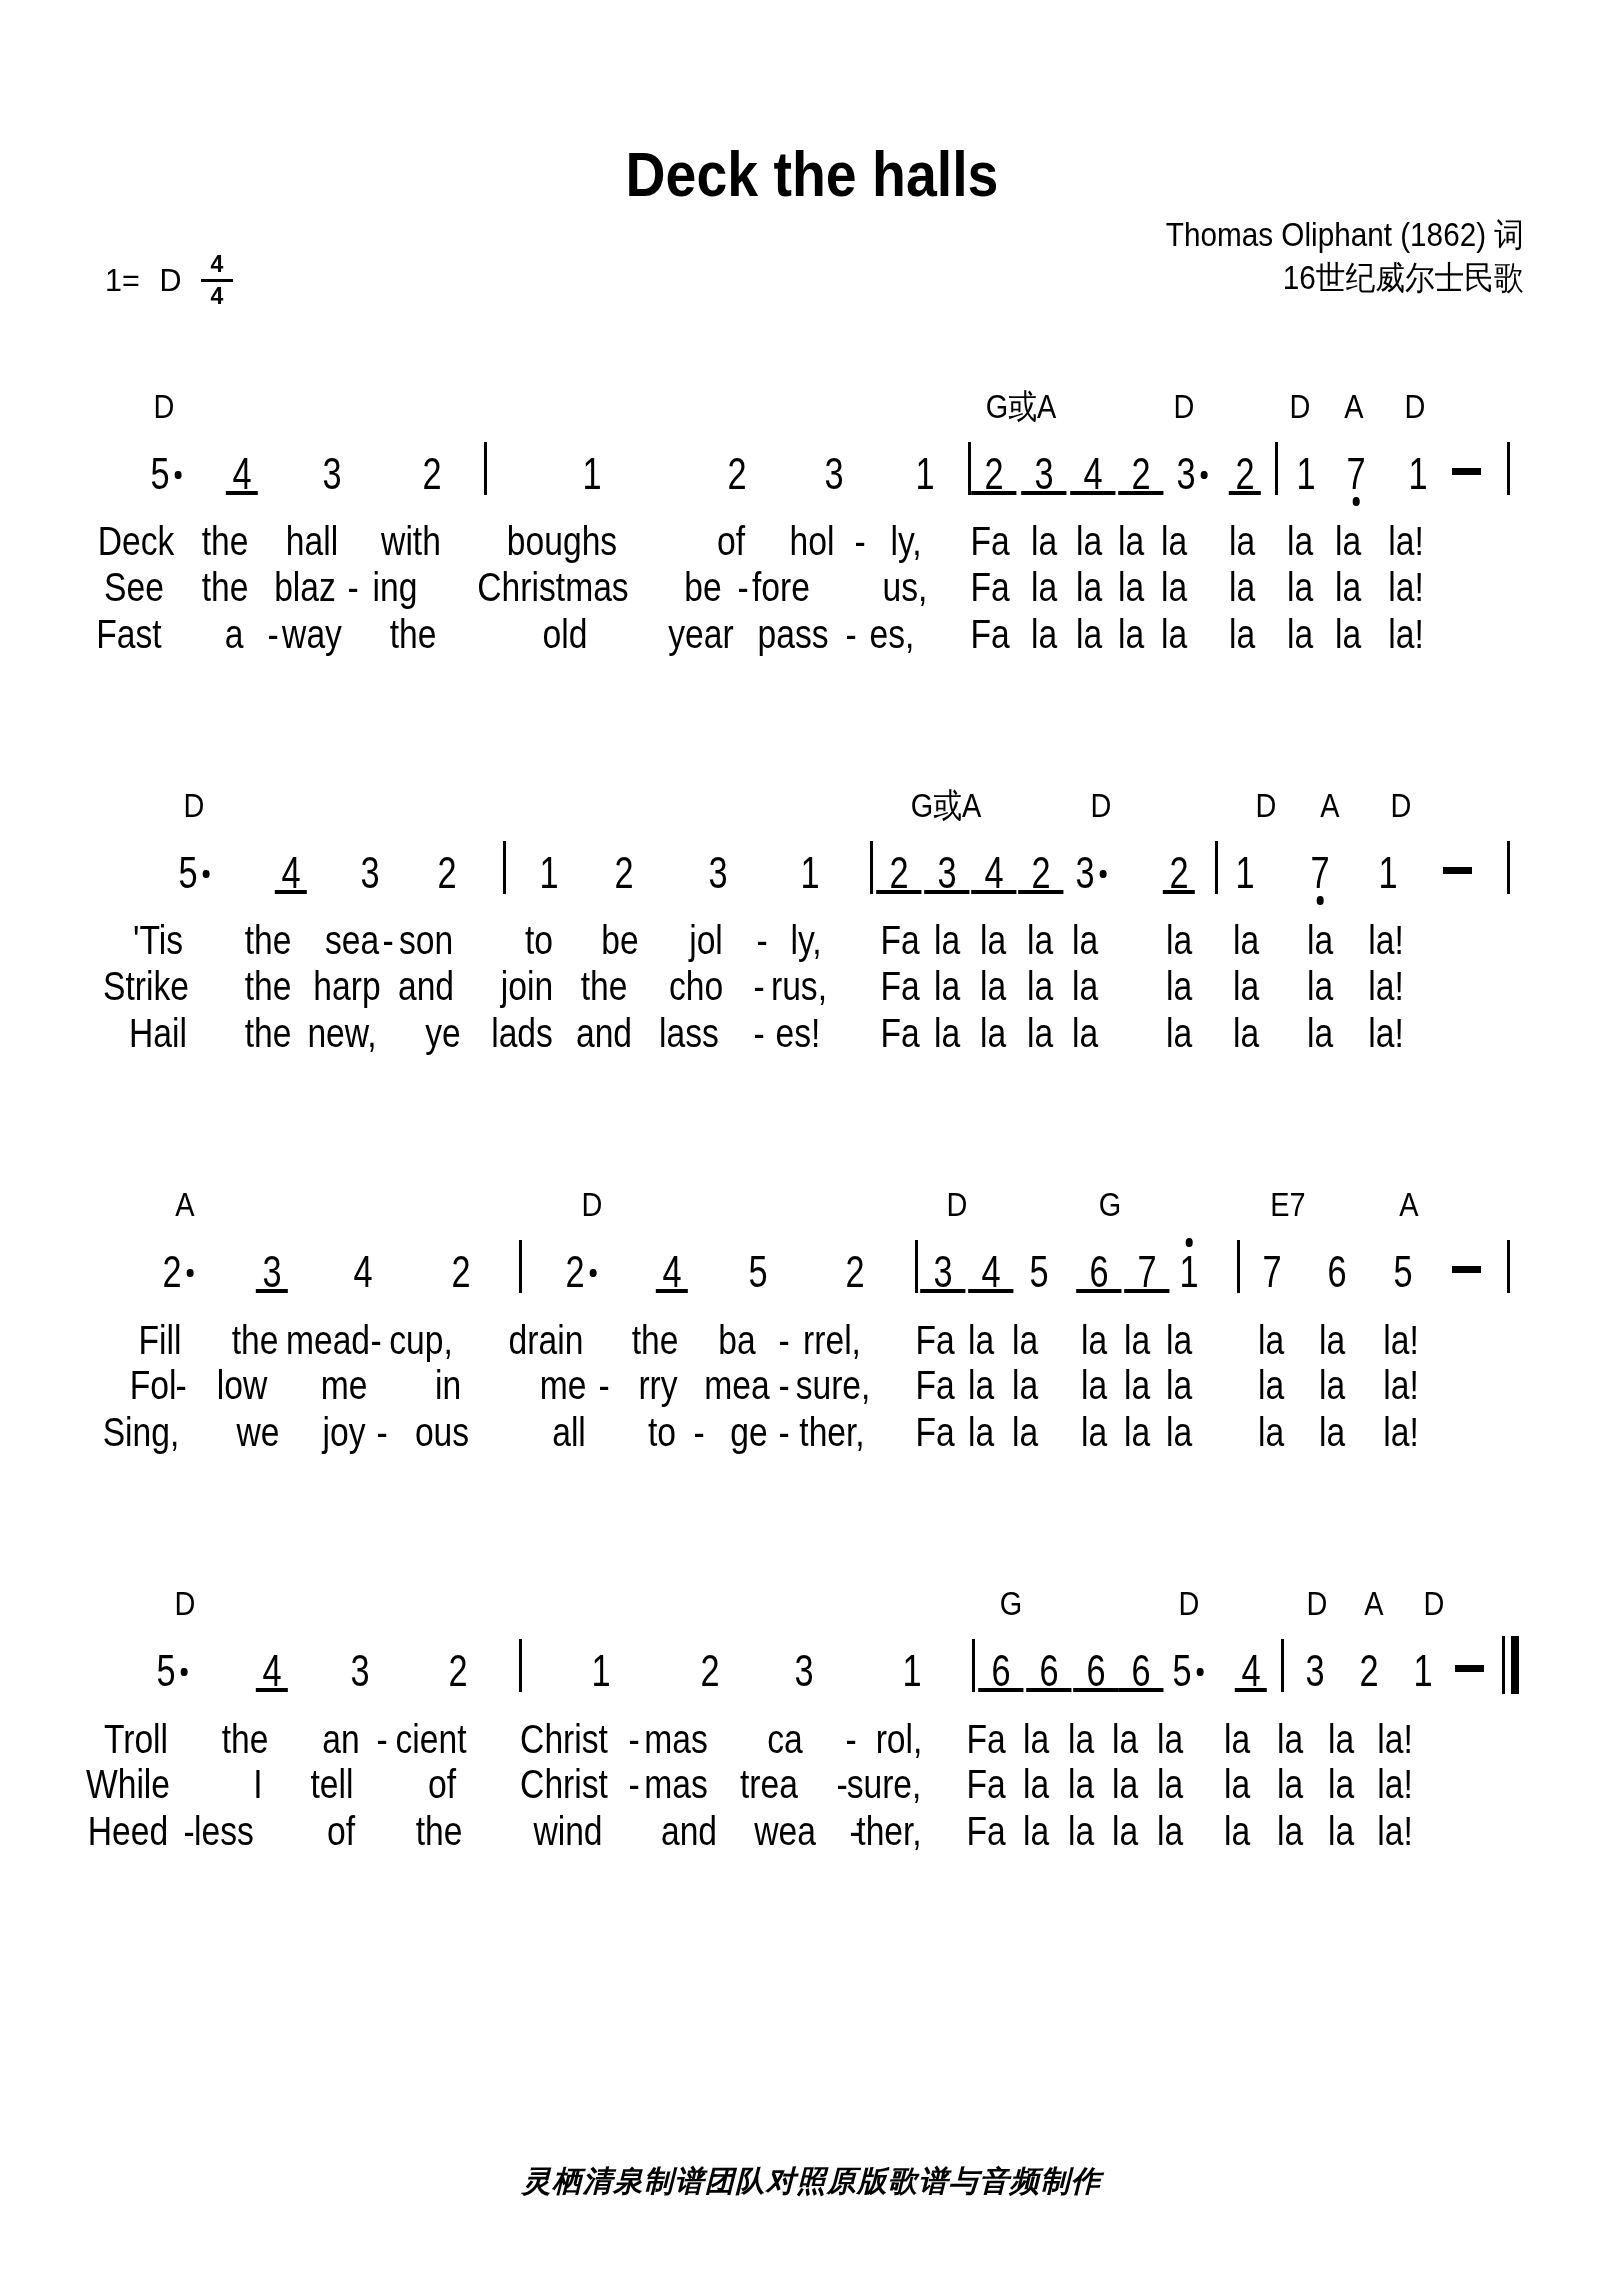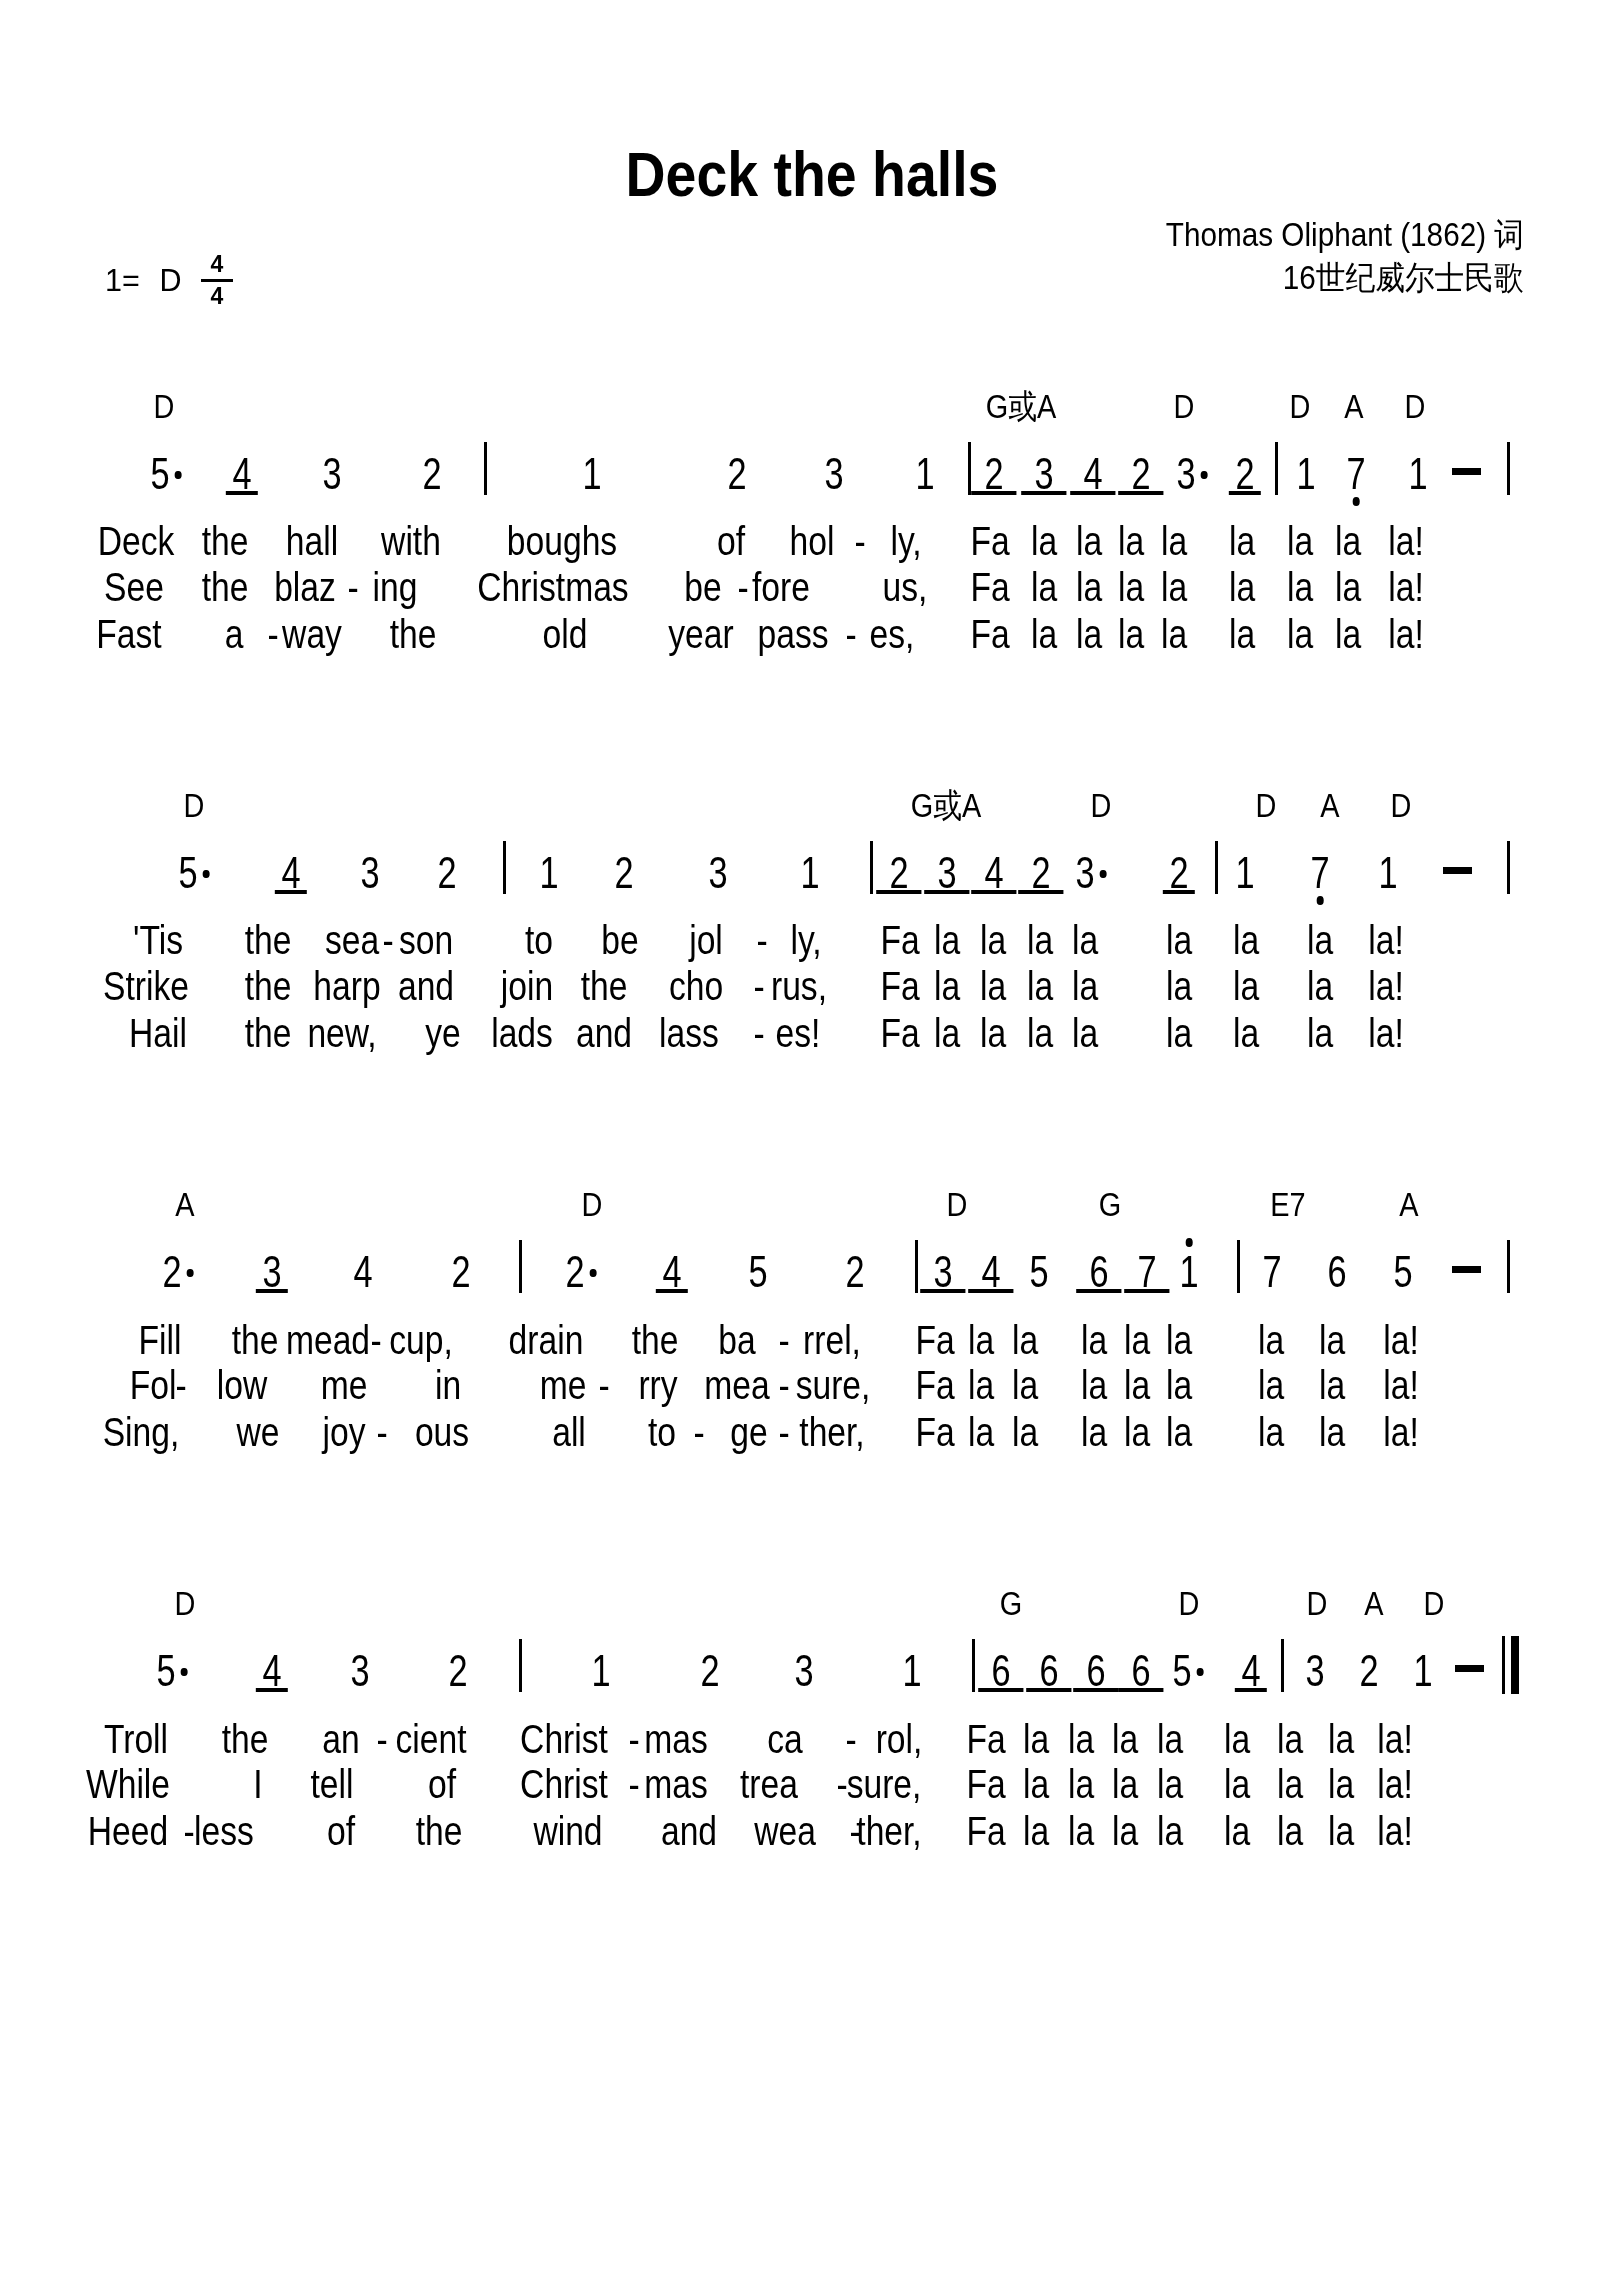--- a/index.html
+++ b/index.html
@@ -394,15 +394,16 @@
       <div class="abs lyric" style="left: 1036px; top: 1811px;">la</div>
       <div class="abs lyric" style="left: 1081px; top: 1811px;">la</div>
       <div class="abs lyric" style="left: 1125px; top: 1811px;">la</div>
       <div class="abs lyric" style="left: 1170px; top: 1811px;">la</div>
       <div class="abs lyric" style="left: 1237px; top: 1811px;">la</div>
       <div class="abs lyric" style="left: 1290px; top: 1811px;">la</div>
       <div class="abs lyric" style="left: 1341px; top: 1811px;">la</div>
       <div class="abs lyric" style="left: 1395px; top: 1811px;">la!</div>
     </div>
 
+  <div class="abs footer">灵栖清泉制谱团队对照原版歌谱与音频制作</div>
 
 </div>
 
 
 </body></html>

